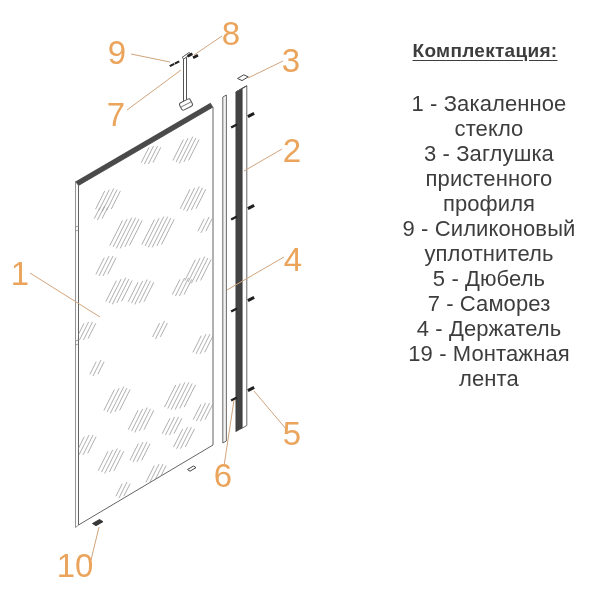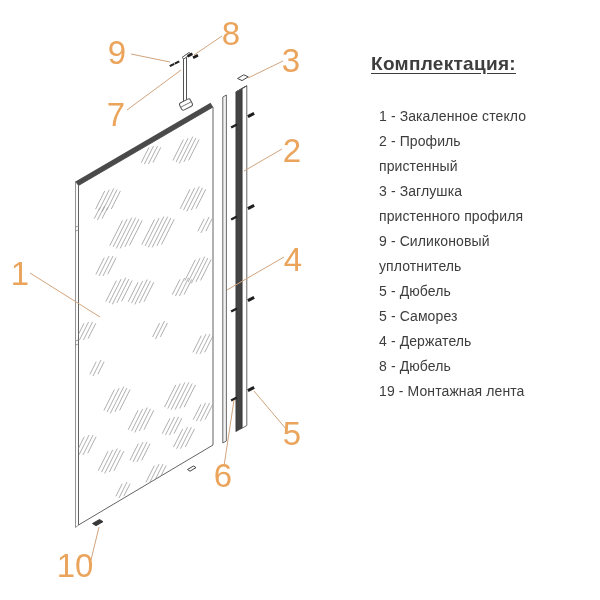--- a/index.html
+++ b/index.html
@@ -12,28 +12,28 @@
     font-family:"Liberation Sans",sans-serif;overflow:hidden;
   }
   .diagram-wrap{position:absolute;left:0;top:0;width:340px;height:600px;}
   svg{display:block;}
   .callout{
     font-family:"Liberation Sans",sans-serif;
     font-size:33px;font-weight:300;fill:var(--accent);
   }
   .leader{stroke:var(--leader);stroke-width:1;}
   .legend{
-    position:absolute;left:371px;top:54px;width:228px;color:var(--text);
+    position:absolute;left:371px;top:41px;width:228px;color:var(--text);text-align:center;
   }
   .legend-title{
     margin:0 0 30px 0;font-size:19px;line-height:20px;font-weight:600;
     letter-spacing:.3px;text-decoration:underline;text-underline-offset:3px;
   }
   .legend-item{
-    font-size:14px;line-height:25px;font-weight:400;white-space:pre-line;
+    font-size:22px;line-height:25px;font-weight:400;white-space:pre-line;
     letter-spacing:.1px;
     margin-left:8px;
   }
 </style>
 </head>
 <body>
 
 <div class="diagram-wrap">
   <svg width="340" height="600" viewBox="0 0 340 600">
     <defs>
@@ -246,25 +246,22 @@
       <text class="callout" x="117" y="64">9</text>
       <text class="callout" x="75" y="577">10</text>
     </g>
   </svg>
 </div>
 
 <div class="legend">
   <h2 class="legend-title">Комплектация:</h2>
   <div>
     <div class="legend-item">1 - Закаленное стекло</div>
-    <div class="legend-item">2 - Профиль
-пристенный</div>
     <div class="legend-item">3 - Заглушка
 пристенного профиля</div>
     <div class="legend-item">9 - Силиконовый
 уплотнитель</div>
     <div class="legend-item">5 - Дюбель</div>
-    <div class="legend-item">5 - Саморез</div>
+    <div class="legend-item">7 - Саморез</div>
     <div class="legend-item">4 - Держатель</div>
-    <div class="legend-item">8 - Дюбель</div>
     <div class="legend-item">19 - Монтажная лента</div>
   </div>
 </div>
 
 </body></html>

